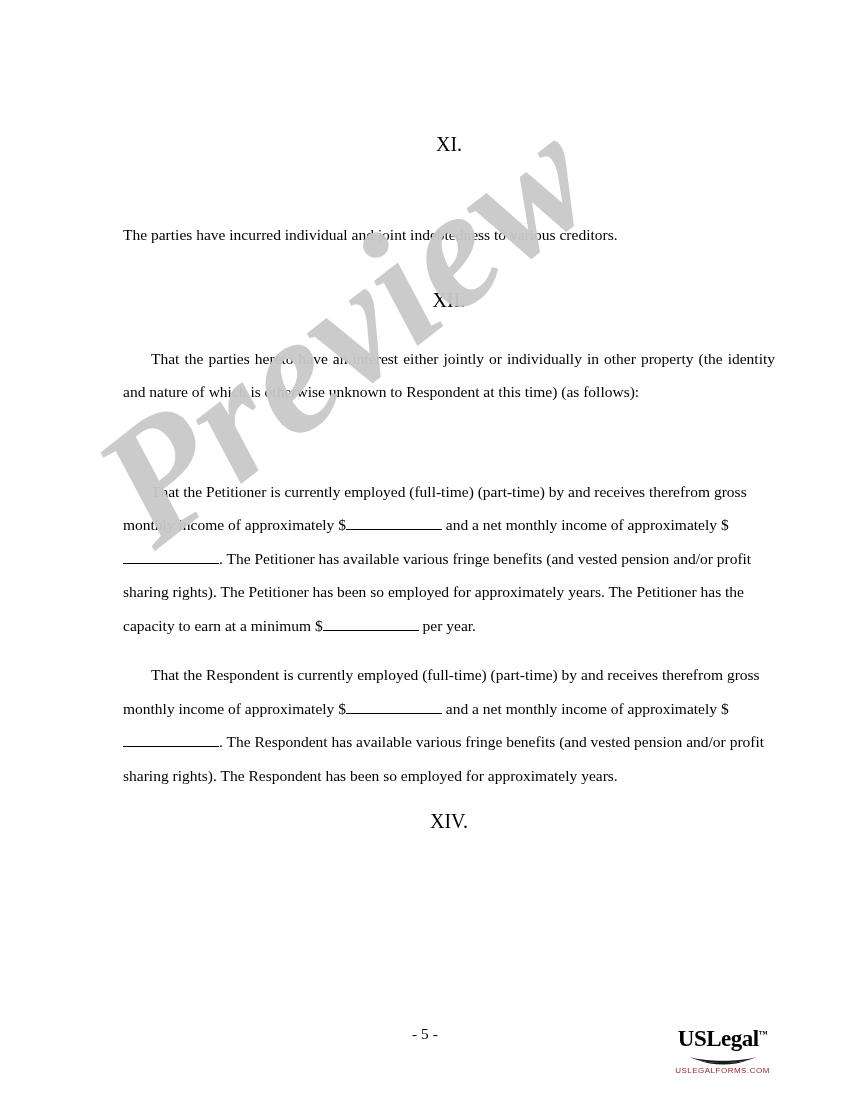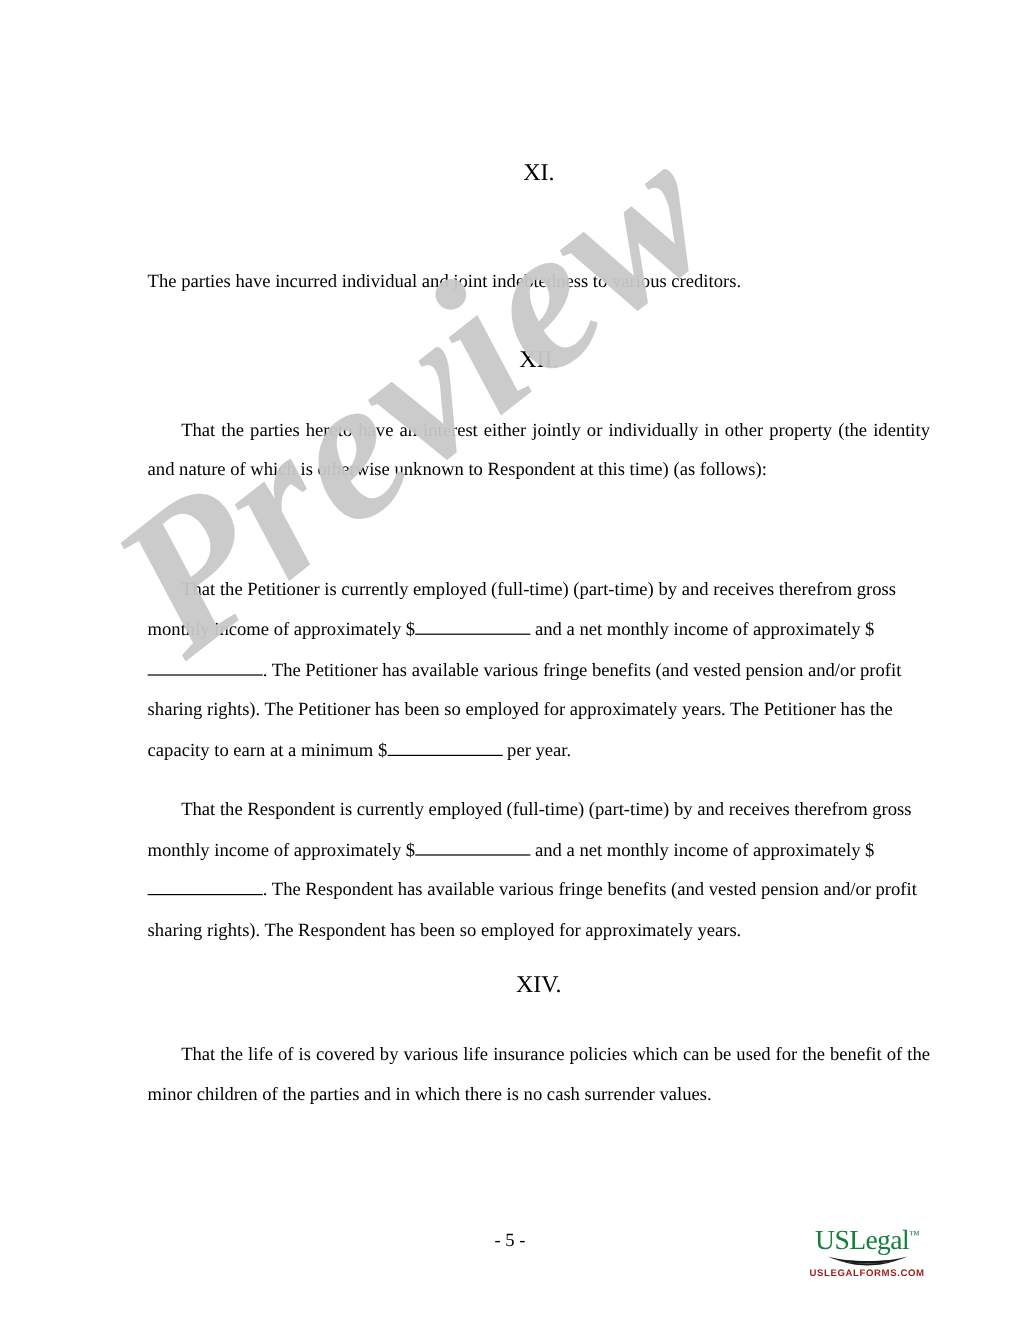--- a/index.html
+++ b/index.html
@@ -113,40 +113,40 @@
   #logo {
     position: absolute;
     right: 65px;
     top: -8px;
     width: 125px;
     text-align: center;
     font-family: "Liberation Serif", serif;
   }
   #logo .logo-main {
     font-size: 23px;
-    font-weight: 400;
-    color: #15803d;
+    font-weight: 700;
+    color: #000000;
     letter-spacing: -0.5px;
-    line-height: 24px;
+    line-height: 34px;
     white-space: nowrap;
   }
   #logo .logo-main .tm {
     font-size: 9px;
     vertical-align: super;
   }
   #logo .logo-swoosh {
     height: 9px;
     line-height: 9px;
     color: #111;
     font-size: 14px;
     letter-spacing: -2px;
   }
   #logo .logo-sub {
     font-size: 8px;
-    font-weight: 700;
+    font-weight: 400;
     color: #9b1c1c;
     letter-spacing: 0.5px;
     font-family: "Liberation Sans", sans-serif;
     margin-top: 1px;
   }
 </style>
 </head>
 <body>
 
 <div id="page">
@@ -179,21 +179,20 @@
     </p>
 
     <p class="para indent nojustify">
       <span>That the Respondent is currently employed (full-time) (part-time) by  and receives therefrom gross monthly income of approximately $</span><span class="blank w1"></span><span> and a net monthly income of approximately $</span><span class="blank w1"></span><span>.  The Respondent has available various fringe benefits (and vested pension and/or profit sharing rights).  The Respondent has been so employed for approximately  years.</span>
     </p>
 
     <div class="spacer-sm" style="height:18px;"></div>
 
     <div class="section-roman">XIV.</div>
     <div class="spacer-sm" style="height:13px;"></div>
-    <p class="para indent">That the life of  is covered by various life insurance policies which can be used for the benefit of the minor children of the parties and in which there is no cash surrender values.</p>
 
     <div class="spacer-sm" style="height:13px;"></div>
 
 
   </div>
 
   <div id="footer">
     <div id="page-number">- 5 -</div>
     <div id="logo">
       <div class="logo-main">

